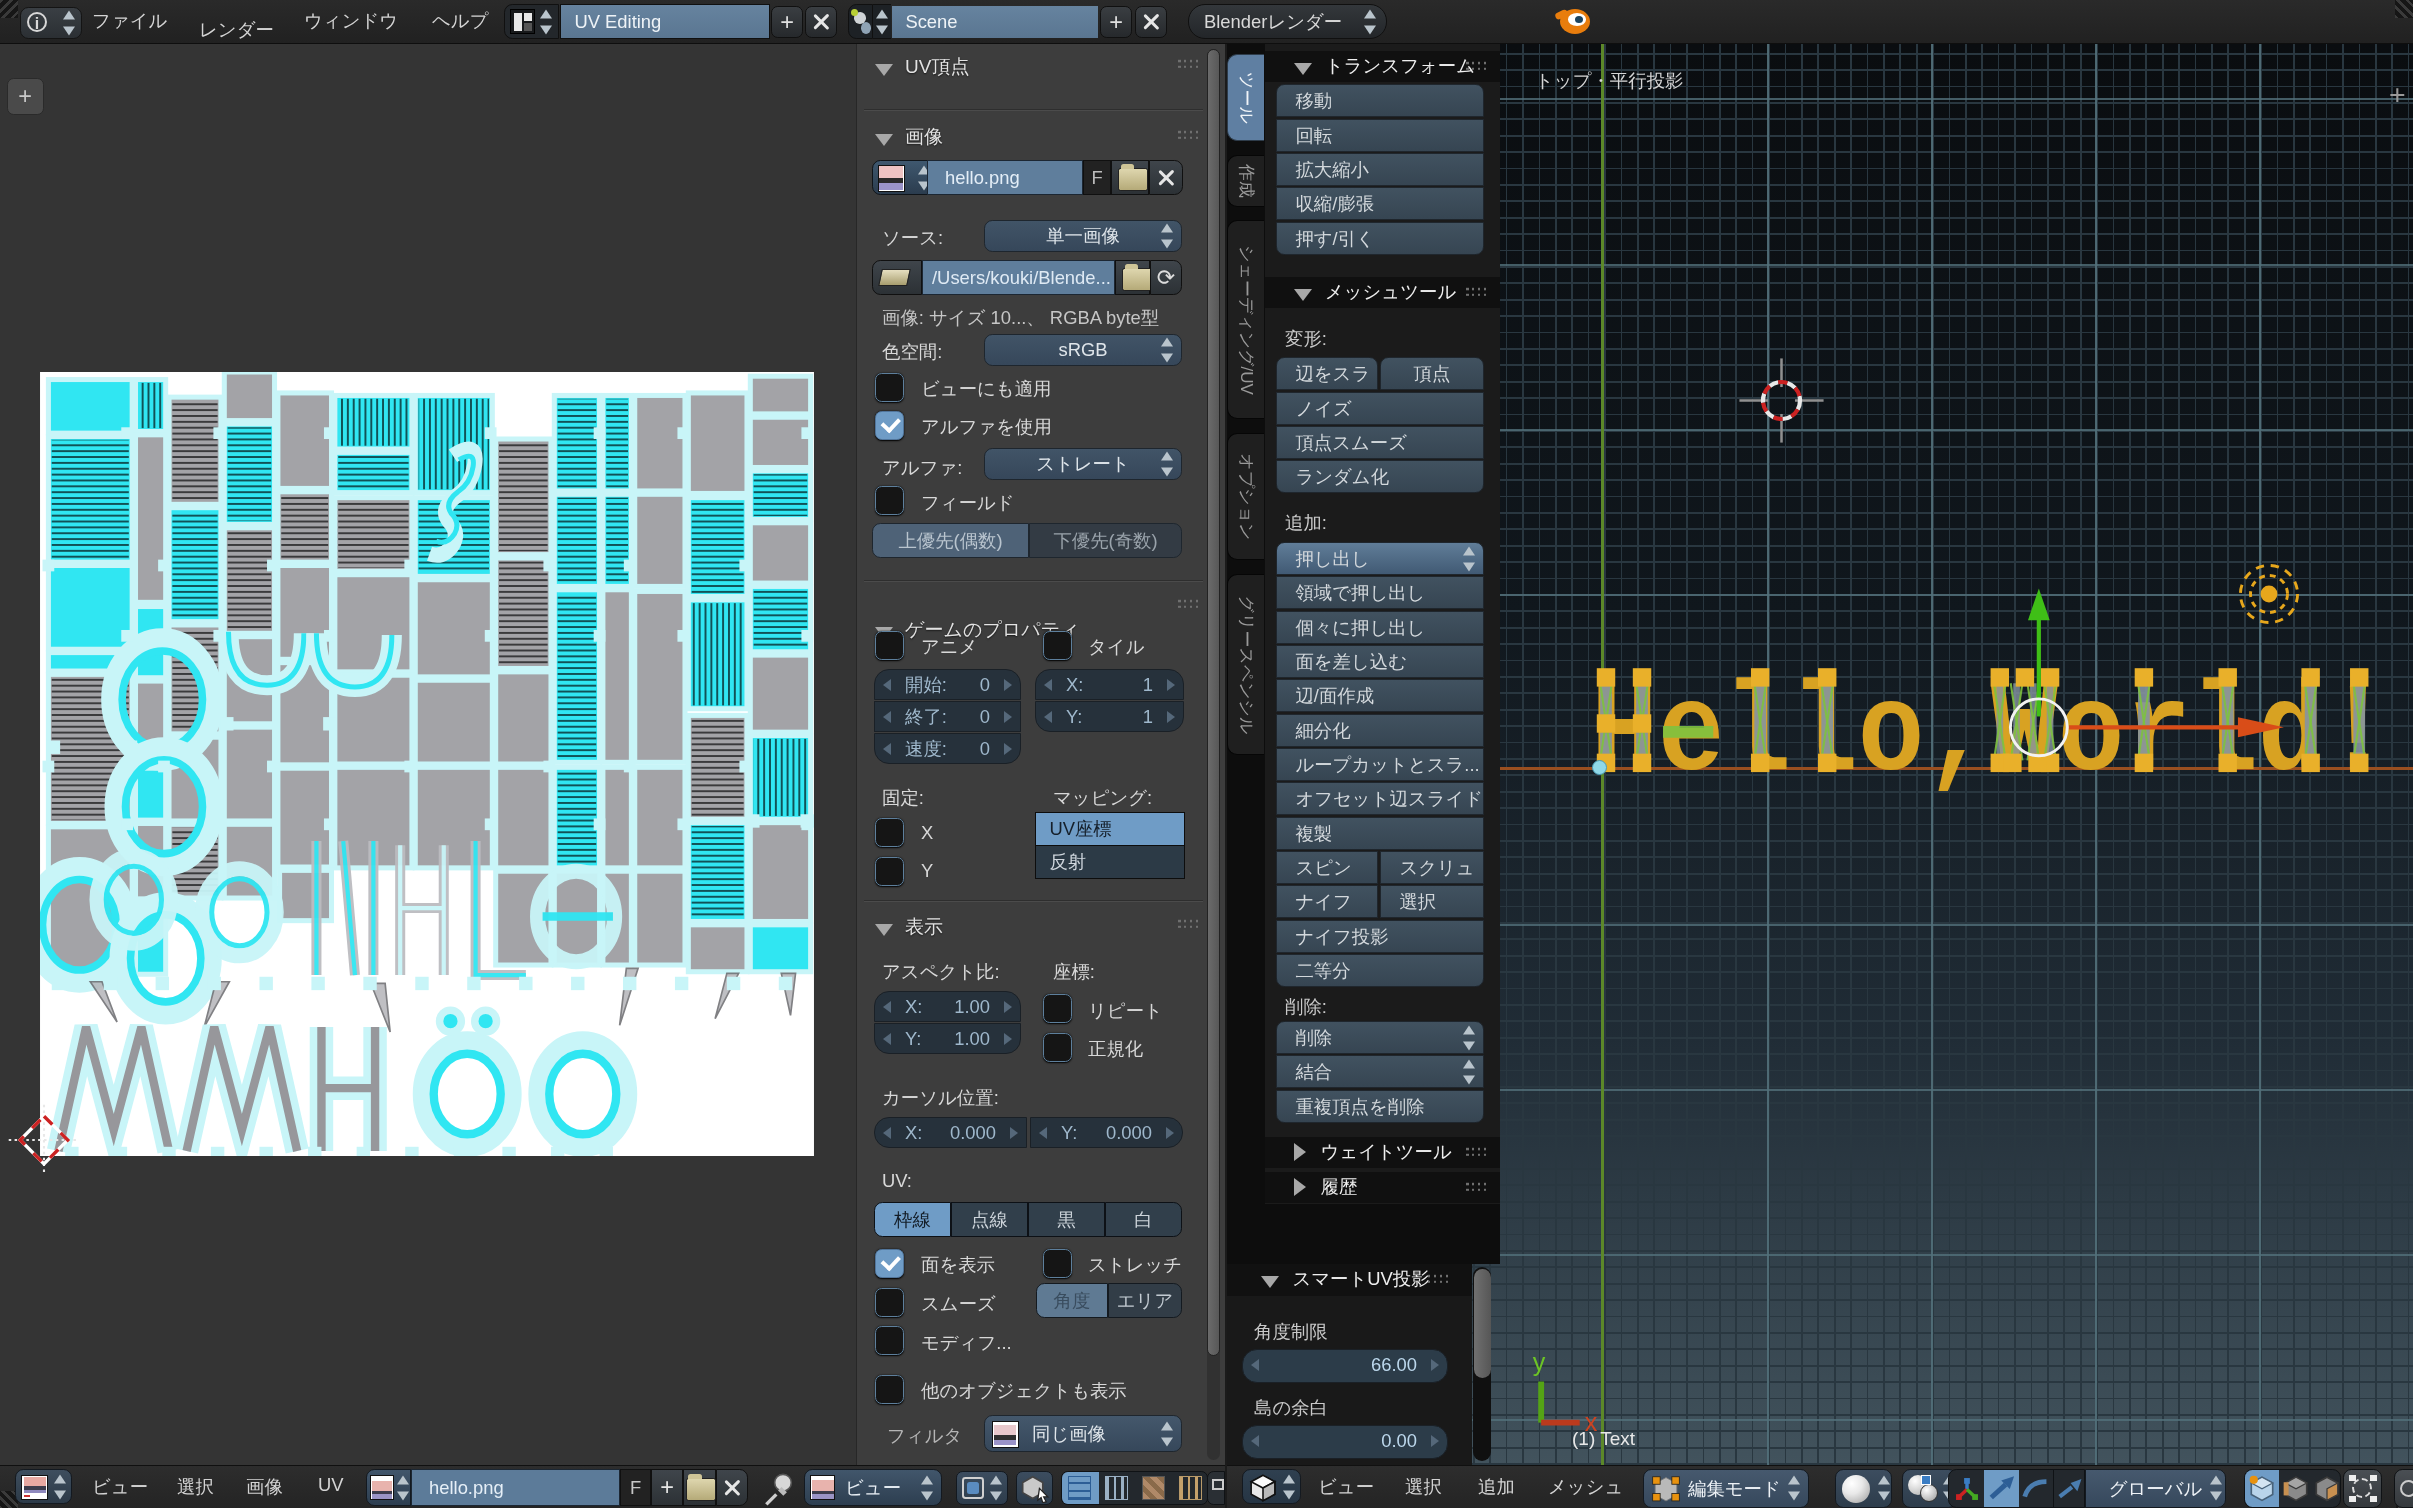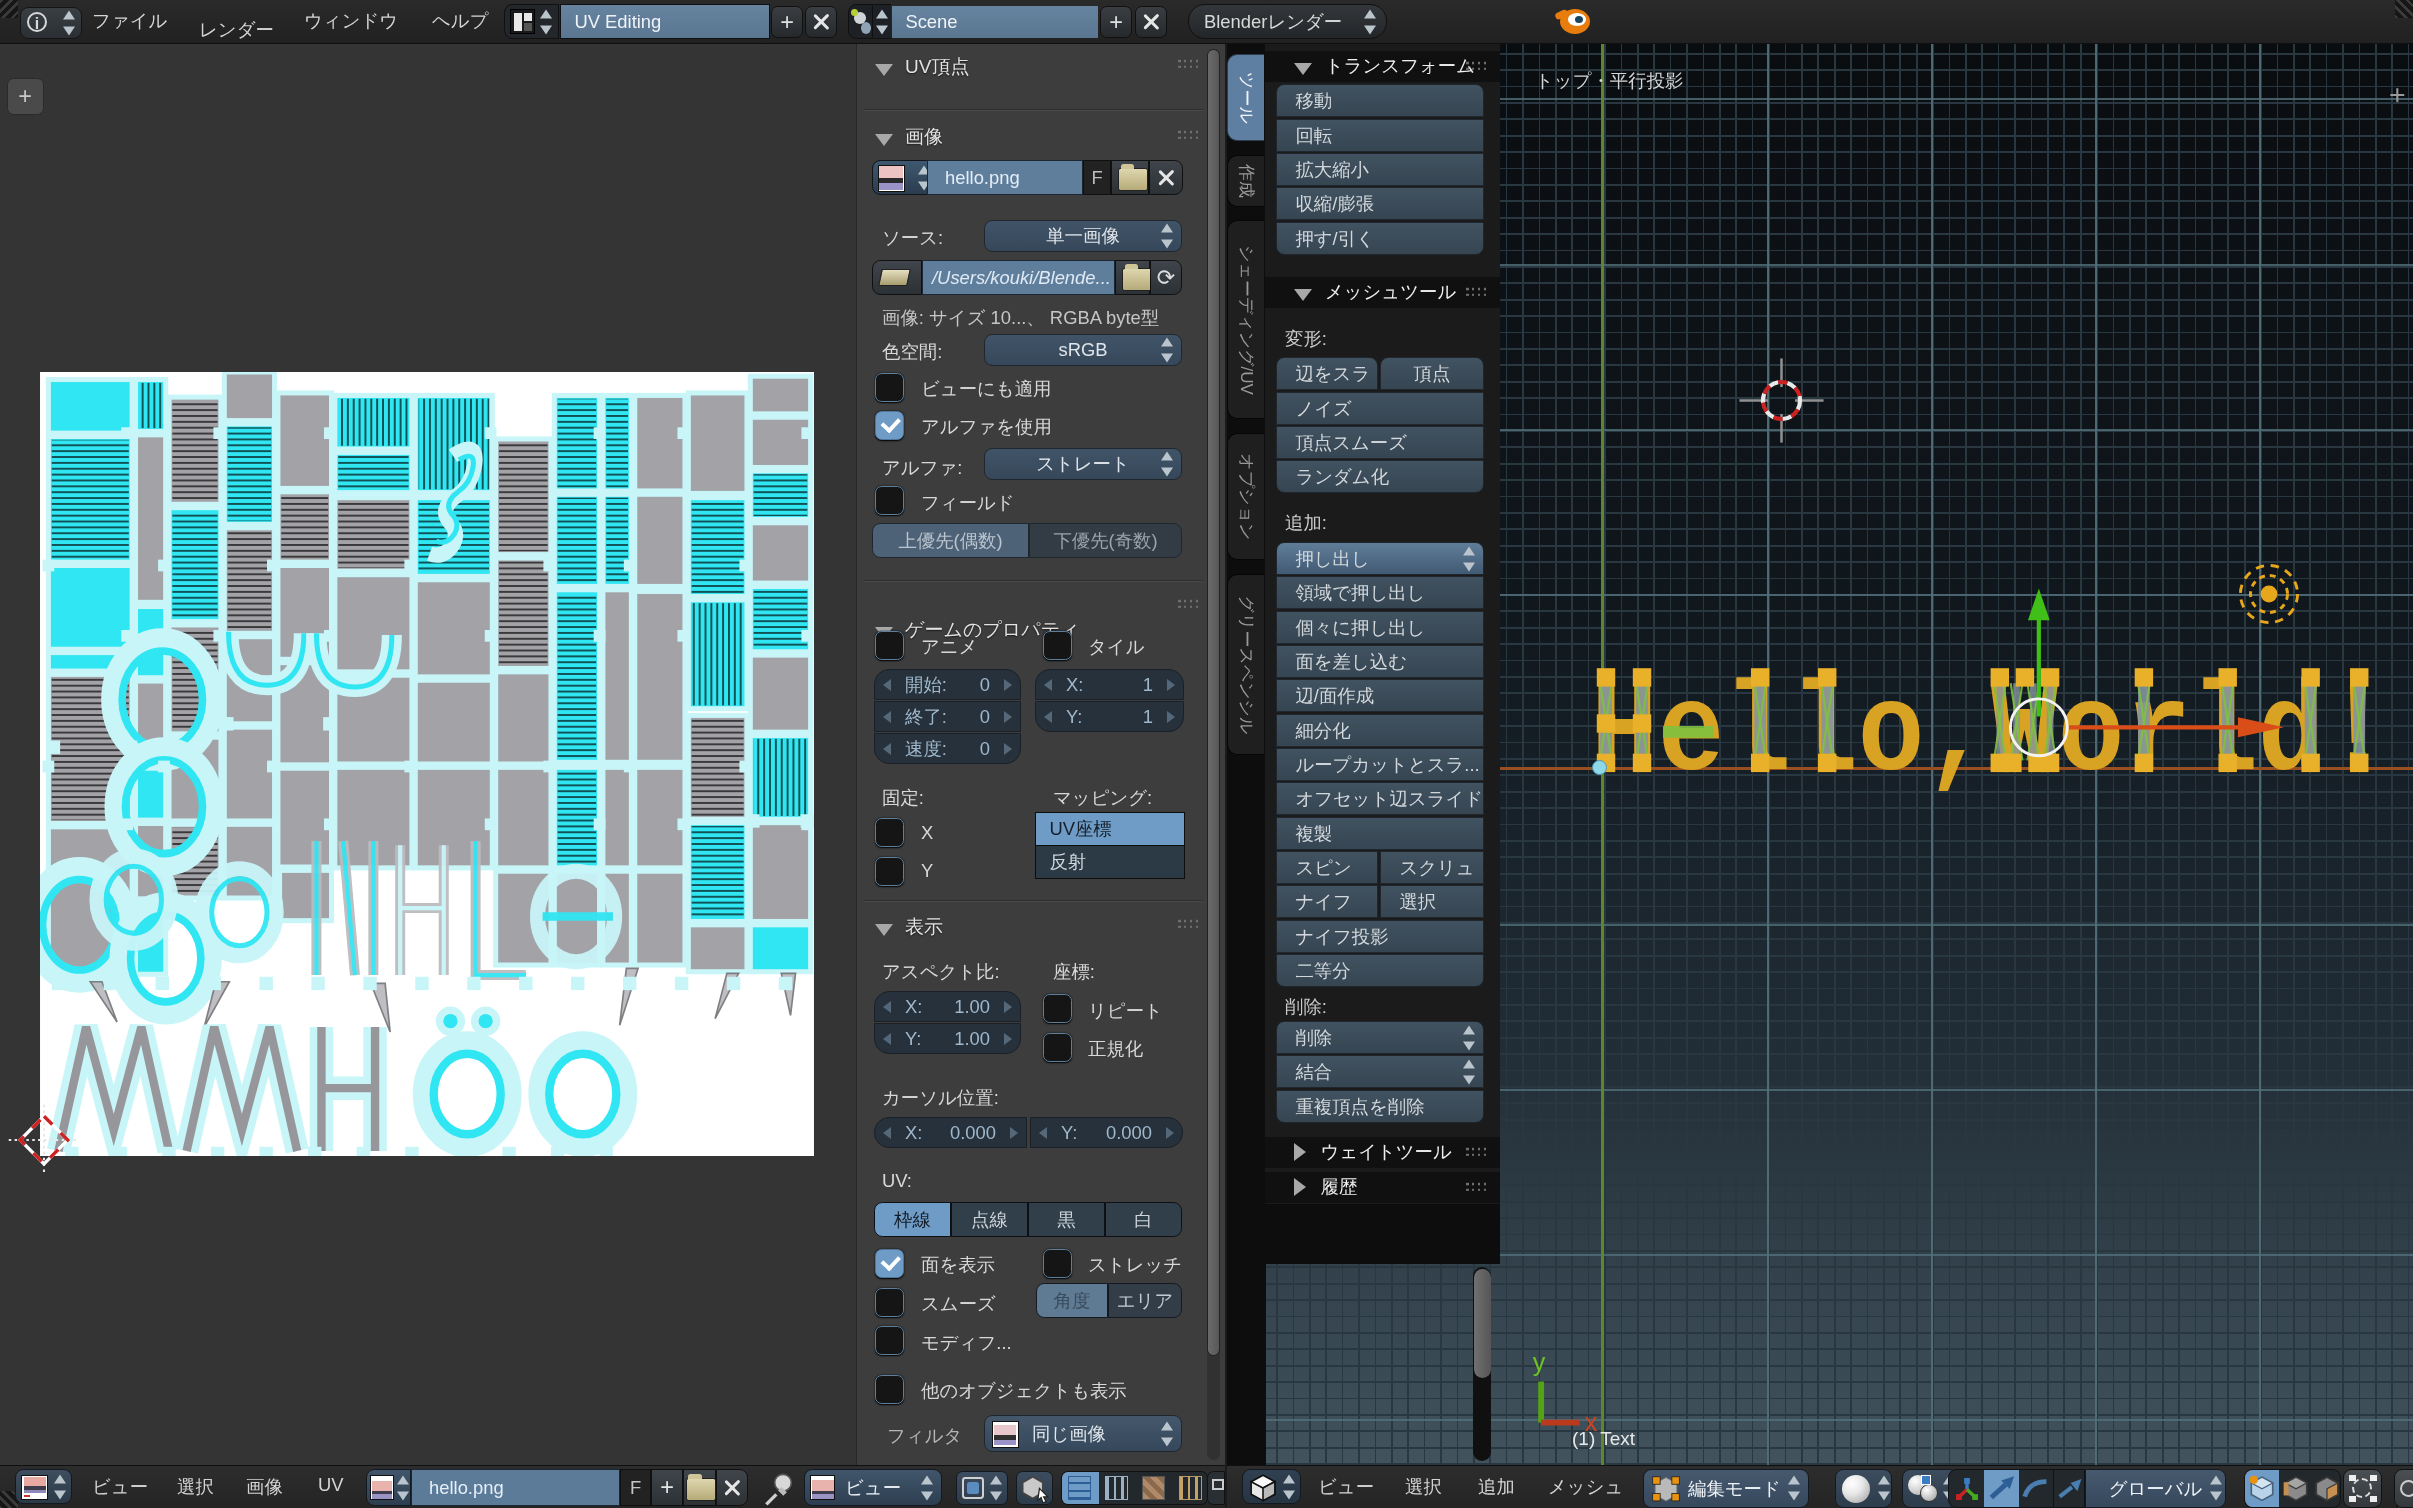--- a/index.html
+++ b/index.html
@@ -378,21 +378,21 @@
     <div class="abs" style="left:292px;top:116px;width:34px;height:35px;background:linear-gradient(#3f454b,#2c3135);border:0.8px solid #101010;border-radius:0 8.4px 8.4px 0;">
         <span class="xg"></span>
       </div>
 
     <div class="clbl" style="left:25px;top:181px;">ソース:</div>
     <div class="dd" style="left:127px;top:176px;width:198px;">単一画像<div class="updn"></div></div>
 
     <div class="abs" style="left:15px;top:216px;width:50px;height:35px;background:linear-gradient(#3f454b,#2c3135);border:0.8px solid #101010;border-radius:8.4px 0 0 8.4px;">
       <div class="abs" style="left:6.7px;top:8.4px;width:28.5px;height:17px;background:linear-gradient(#e6dfc0,#a79d6e);border:0.8px solid #222;transform:skewX(-12deg);"></div>
     </div>
-    <div class="abs" style="left:65px;top:216px;width:193px;height:35px;background:#5f7e9c;border:0.8px solid #1c2733;color:#dfeaf4;font-size:18.4px;line-height:34px;padding-left:9px;font-style:italic;">/Users/kouki/Blende...</div>
+    <div class="abs" style="left:65px;top:216px;width:193px;height:35px;background:#5f7e9c;border:0.8px solid #1c2733;color:#dfeaf4;font-size:18.4px;line-height:34px;padding-left:9px;">/Users/kouki/Blende...</div>
     <div class="abs" style="left:258px;top:216px;width:35px;height:35px;background:linear-gradient(#3f454b,#2c3135);border:0.8px solid #101010;">
         <span class="folder" style="left:5.9px;top:6.7px;"></span>
       </div>
     <div class="abs" style="left:293px;top:216px;width:32px;height:35px;background:linear-gradient(#3f454b,#2c3135);border:0.8px solid #101010;border-radius:0 8.4px 8.4px 0;color:#ddd;font-size:22px;line-height:34px;text-align:center;">⟳</div>
     <div class="clbl" style="left:25px;top:261px;color:#c6c6c6;">画像: サイズ 10...、 RGBA byte型</div>
     <div class="clbl" style="left:25px;top:295px;">色空間:</div>
     <div class="dd" style="left:127px;top:290px;width:198px;">sRGB<div class="updn"></div></div>
     <div class="chk" style="left:18.4px;top:329px;"></div>
       <div class="clbl" style="left:64px;top:332px;">ビューにも適用</div>
     <div class="chk on" style="left:18.4px;top:367px;"></div>
@@ -676,20 +676,32 @@
     <div class="shlbl" style="top:950px;">削除:</div>
     <div class="btn top" style="top:977px;">削除<div class="updn"></div></div>
     <div class="btn" style="top:1011px;">結合<div class="updn"></div></div>
     <div class="btn bot" style="top:1046px;">重複頂点を削除</div>
     <div class="phdr" style="top:1093px;"><span class="tri-r" style="margin:5.9px 0 0 28.5px;"></span><span style="margin-left:15px;vertical-align:3.4px;">ウェイトツール</span></div>
     <div class="grip" style="right:11.7px;top:1108px;"></div>
     <div class="phdr" style="top:1128px;"><span class="tri-r" style="margin:5.9px 0 0 28.5px;"></span><span style="margin-left:15px;vertical-align:3.4px;">履歴</span></div>
     <div class="grip" style="right:11.7px;top:1143px;"></div>
     <div class="abs" style="left:0;top:1160px;width:235px;height:60px;background:#0d0d0d;"></div>
   </div>
+  <div id="oppanel" class="abs" style="left:1227px;top:1264px;width:245px;height:201px;background:#191919;">
+    <div class="phdr" style="top:0;width:245px;height:32px;background:#111;"><span class="tri-d" style="margin:7.5px 0 0 34px;"></span><span style="margin-left:13.4px;vertical-align:3.4px;">スマートUV投影</span></div>
+    <div class="grip" style="right:22px;top:15px;"></div>
+    <div class="shlbl" style="top:55px;left:27px;">角度制限</div>
+    <div class="num" style="left:15px;top:85px;width:206px;height:34px;background:#2c3c49;">
+        <span class="nv" style="color:#bcd7ec;">66.00</span>
+      </div>
+    <div class="shlbl" style="top:131px;left:27px;">島の余白</div>
+    <div class="num" style="left:15px;top:161px;width:206px;height:34px;background:#2c3c49;">
+        <span class="nv" style="color:#bcd7ec;">0.00</span>
+      </div>
+  </div>
   <div id="shelfscroll" class="abs" style="left:1473px;top:1267px;width:18.4px;height:194px;background:#101010;border-radius:9.2px;">
     <div class="abs" style="left:0.8px;top:1.7px;width:17px;height:109px;background:linear-gradient(90deg,#707070,#565656);border-radius:8.4px;"></div>
   </div>
   <div id="uvheader" class="abs" style="left:0;top:1465px;width:1225px;height:44px;background:linear-gradient(#2d2d2d,#242424);border-top:1.7px solid #101010;">
     <div class="abs" style="left:0;bottom:0;width:18.4px;height:18.4px;background:repeating-linear-gradient(45deg,#3a3a3a 0 2.5px,#161616 2.5px 6.7px);"></div>
     <div class="abs" style="left:15px;top:3.4px;width:57px;height:35px;background:linear-gradient(#3e4e5e,#2c3a48);border:0.8px solid #131920;border-radius:8.4px;">
       <div class="abs" style="left:5px;top:4.2px;width:27px;height:25px;background:#fff;border:0.8px solid #111;">
         <div class="abs" style="left:1.7px;top:1.7px;width:22px;height:9.2px;background:#e8a9a2;"></div>
         <div class="abs" style="left:1.7px;top:10px;width:22px;height:4.2px;background:#3d3d4d;"></div>
         <div class="abs" style="left:1.7px;top:14.2px;width:22px;height:3.4px;background:#8f89be;"></div>

